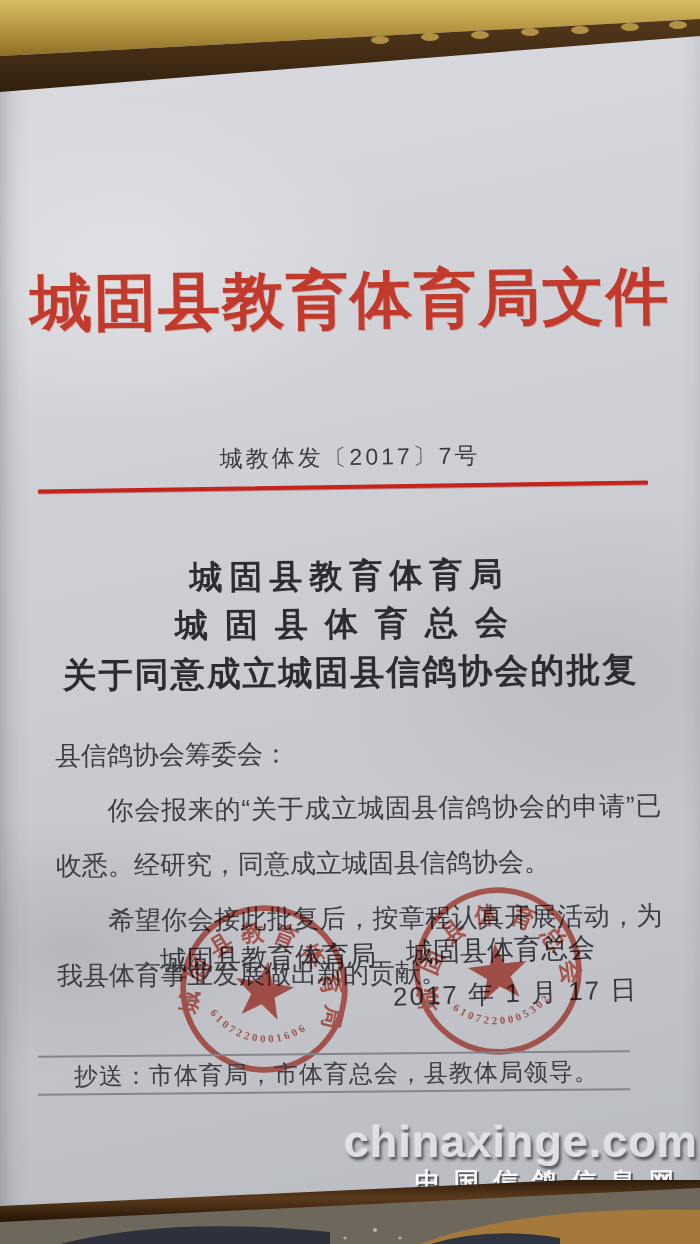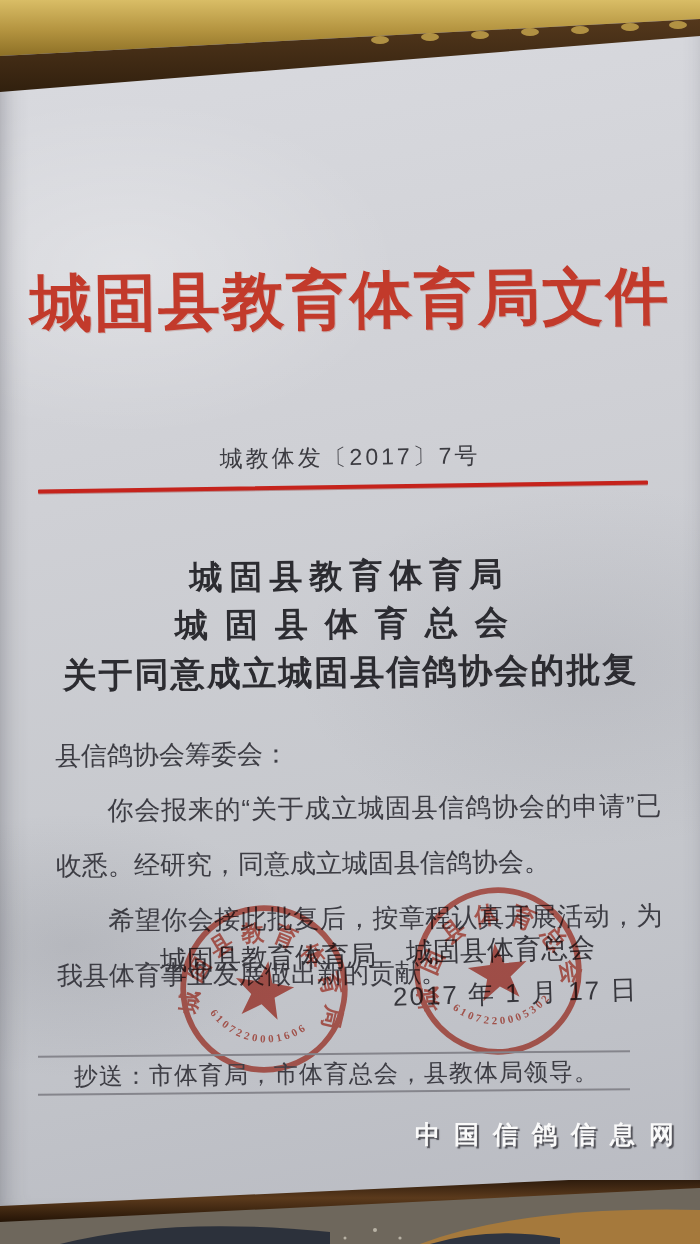--- a/index.html
+++ b/index.html
@@ -138,20 +138,21 @@
     <text font-size="10.5" letter-spacing="3" fill="#cf584a">
       <textPath href="#arcBotR" startOffset="50%" text-anchor="middle">6107220005302</textPath>
     </text>
   </svg>
 
   <div class="cc-rule r1"></div>
   <div class="cc-text">抄送：市体育局，市体育总会，县教体局领导。</div>
   <div class="cc-rule r2"></div>
 
   <div class="wm">
+    <div class="wm-en">chinaxinge.com</div>
     <div class="wm-cn">中国信鸽信息网</div>
   </div>
 
   <svg class="scene-svg" width="700" height="110">
     <defs>
       <linearGradient id="goldG" x1="0" y1="0" x2="0" y2="1">
         <stop offset="0" stop-color="#d9bd66"></stop>
         <stop offset=".55" stop-color="#b3933f"></stop>
         <stop offset="1" stop-color="#8d7026"></stop>
       </linearGradient>

